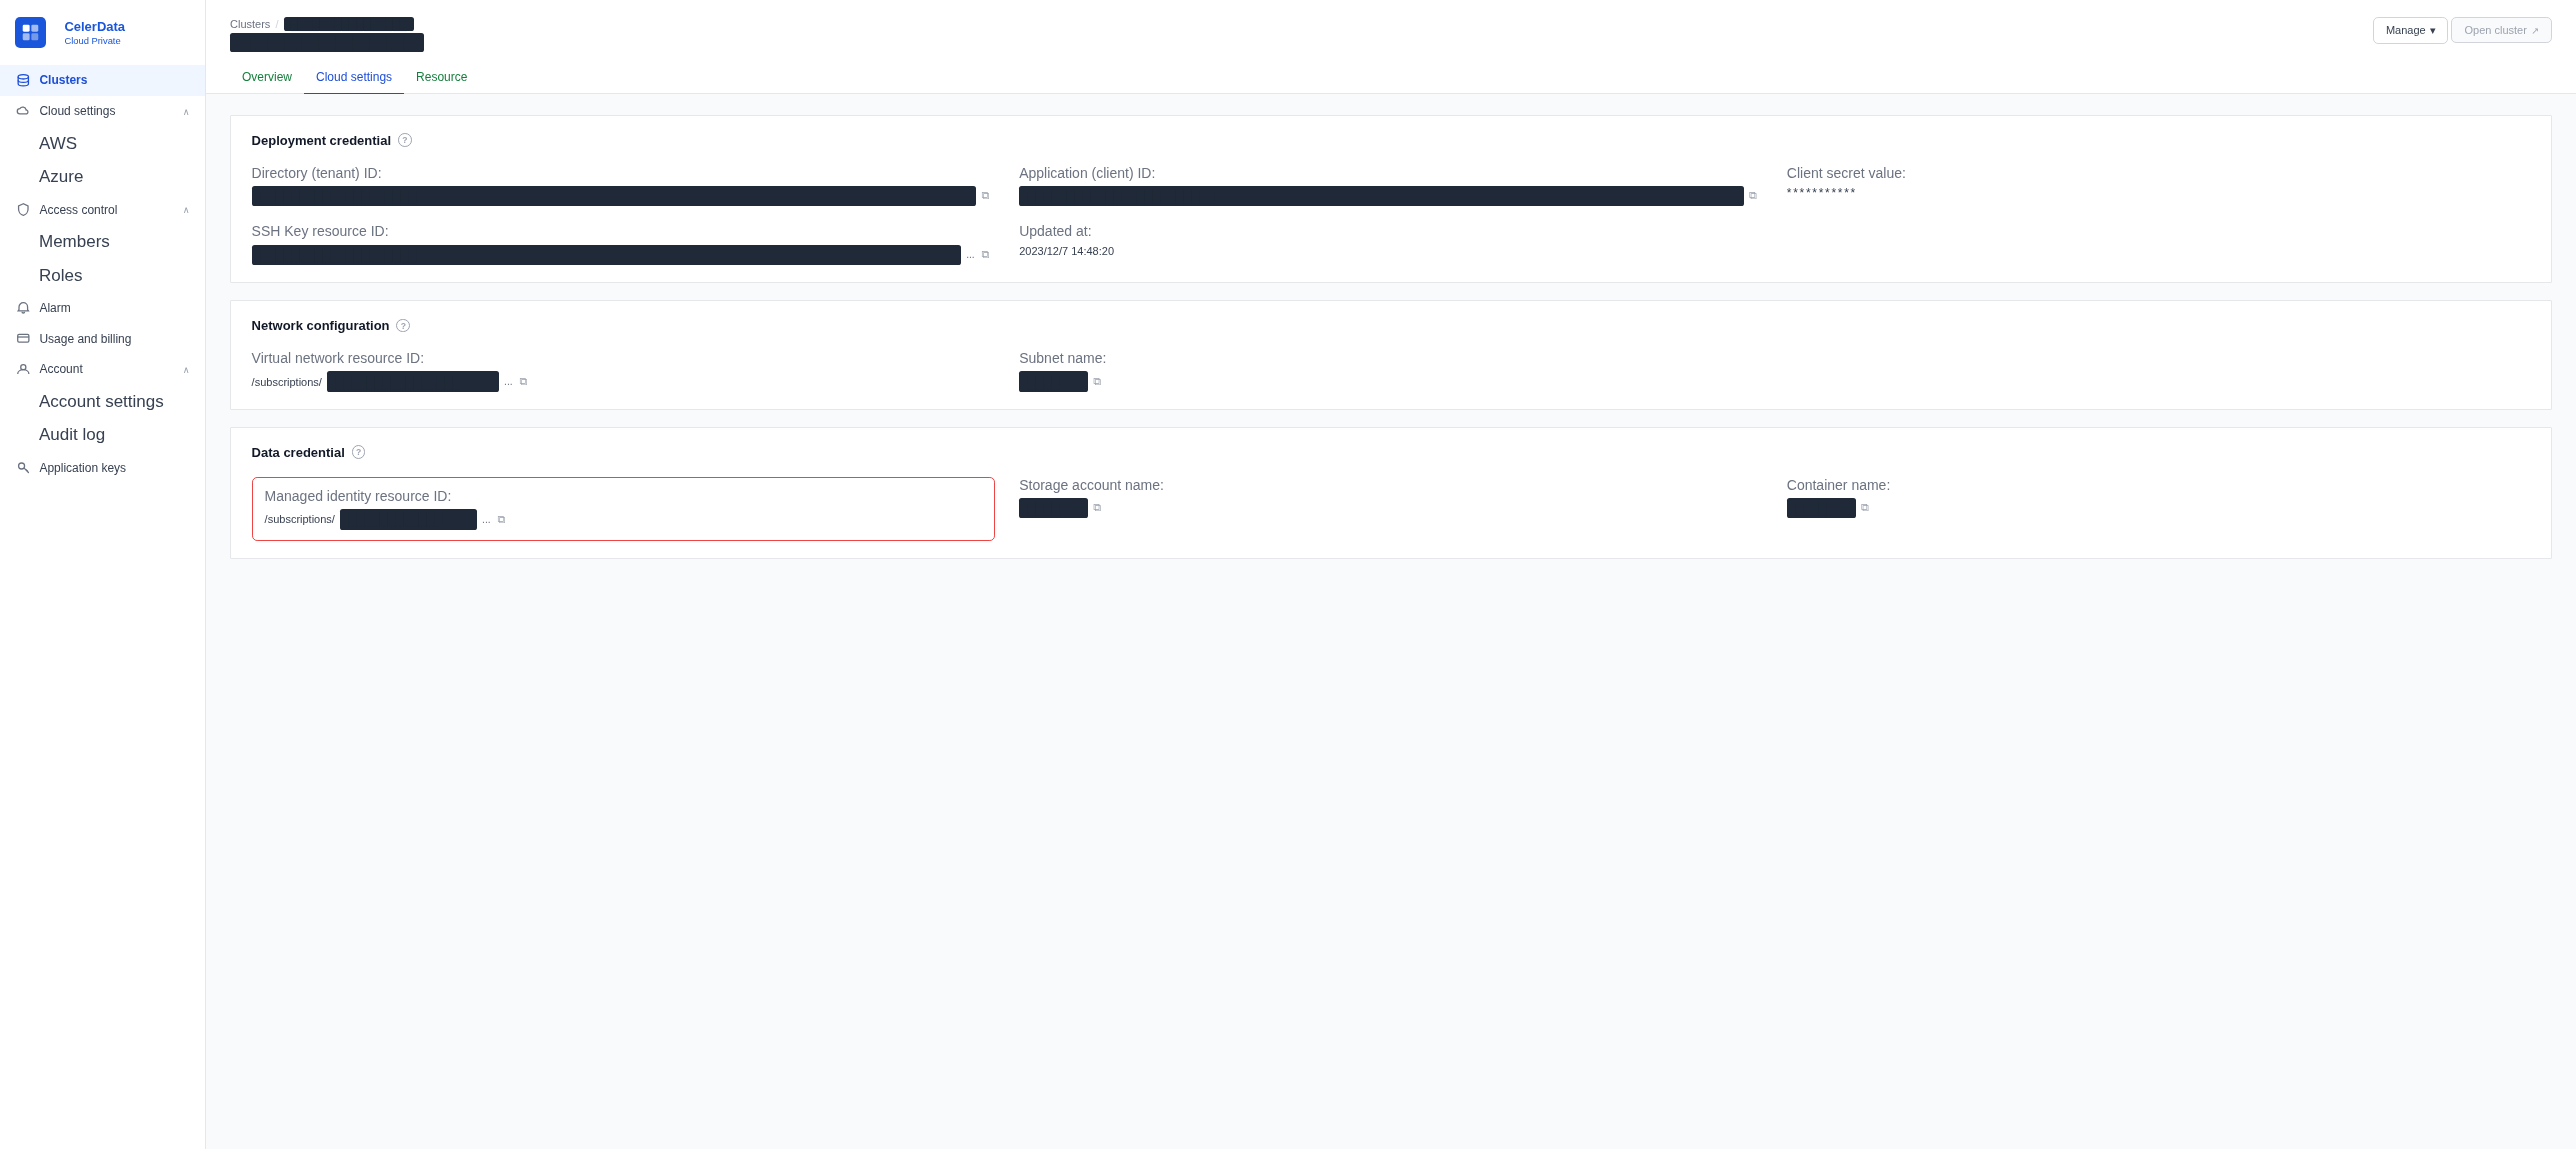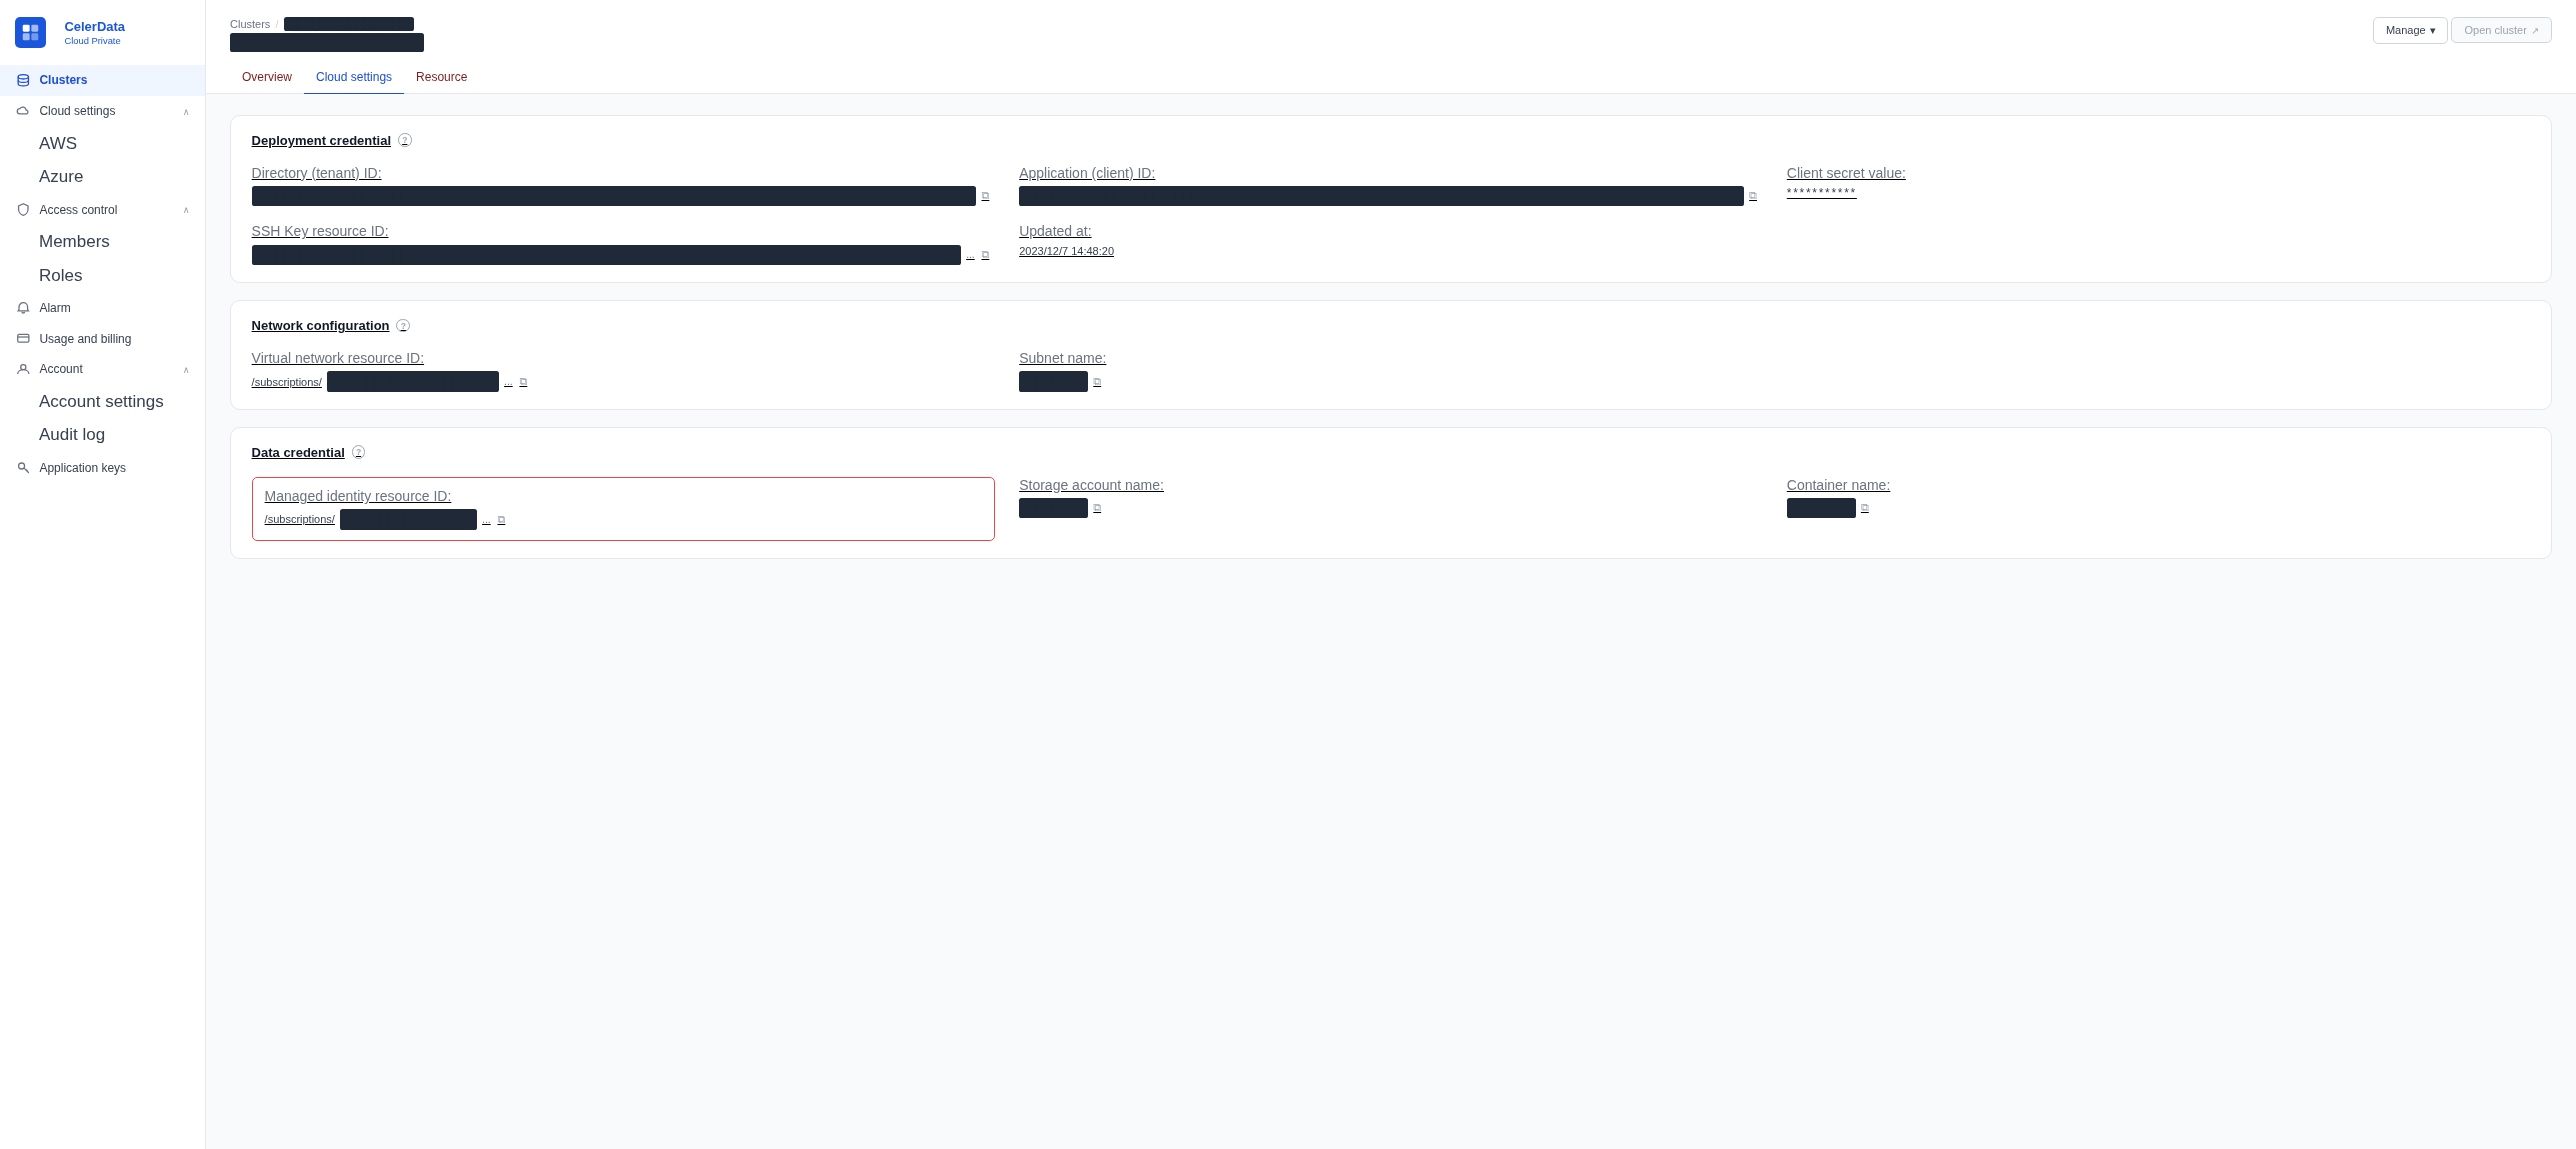--- a/index.html
+++ b/index.html
@@ -139,21 +139,21 @@
     
     .tabs {
       display: flex;
       gap: 0;
       padding: 6.9px 0 0;
     }
     .tab {
       padding: 8.6px 12px;
       font-size: 12px;
       cursor: pointer;
-      color: #7f1d1d;
+      color: #15803d;
       border-bottom: 1.7px solid transparent;
       margin-bottom: -0.9px;
     }
     .tab.active {
       color: #1d4ed8;
       border-bottom: 1.7px solid #1d4ed8;
       font-weight: 500;
     }
 
     
@@ -163,23 +163,22 @@
       padding: 20.6px 24px;
       display: flex;
       flex-direction: column;
       gap: 17px;
     }
 
     
     .card {
       background: #fff;
       border: 0.9px solid #e5e7eb;
-      border-radius: 10px;
+      border-radius: 1px;
       padding: 17px 20.6px;
-      text-decoration: underline;
     }
     .card-title {
       font-size: 13px;
       font-weight: 600;
       color: #111827;
       display: flex;
       align-items: center;
       gap: 6.9px;
       margin-bottom: 17px;
     }

